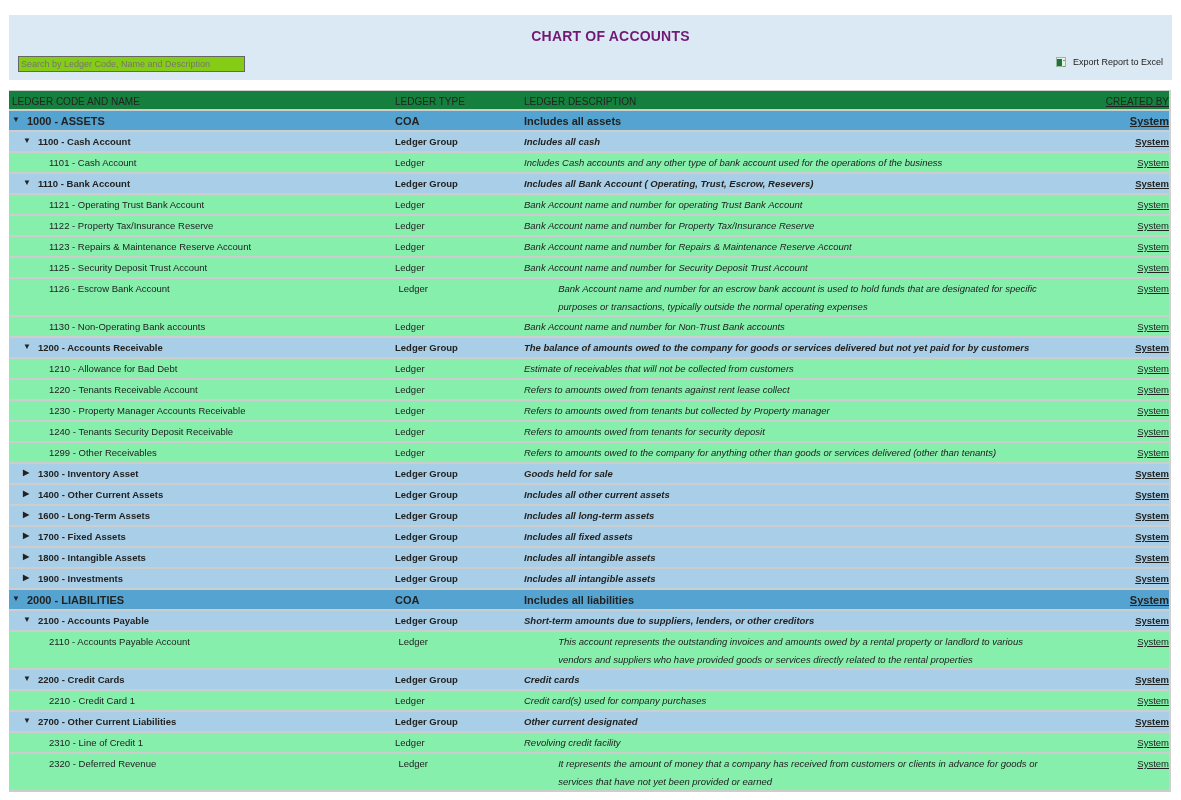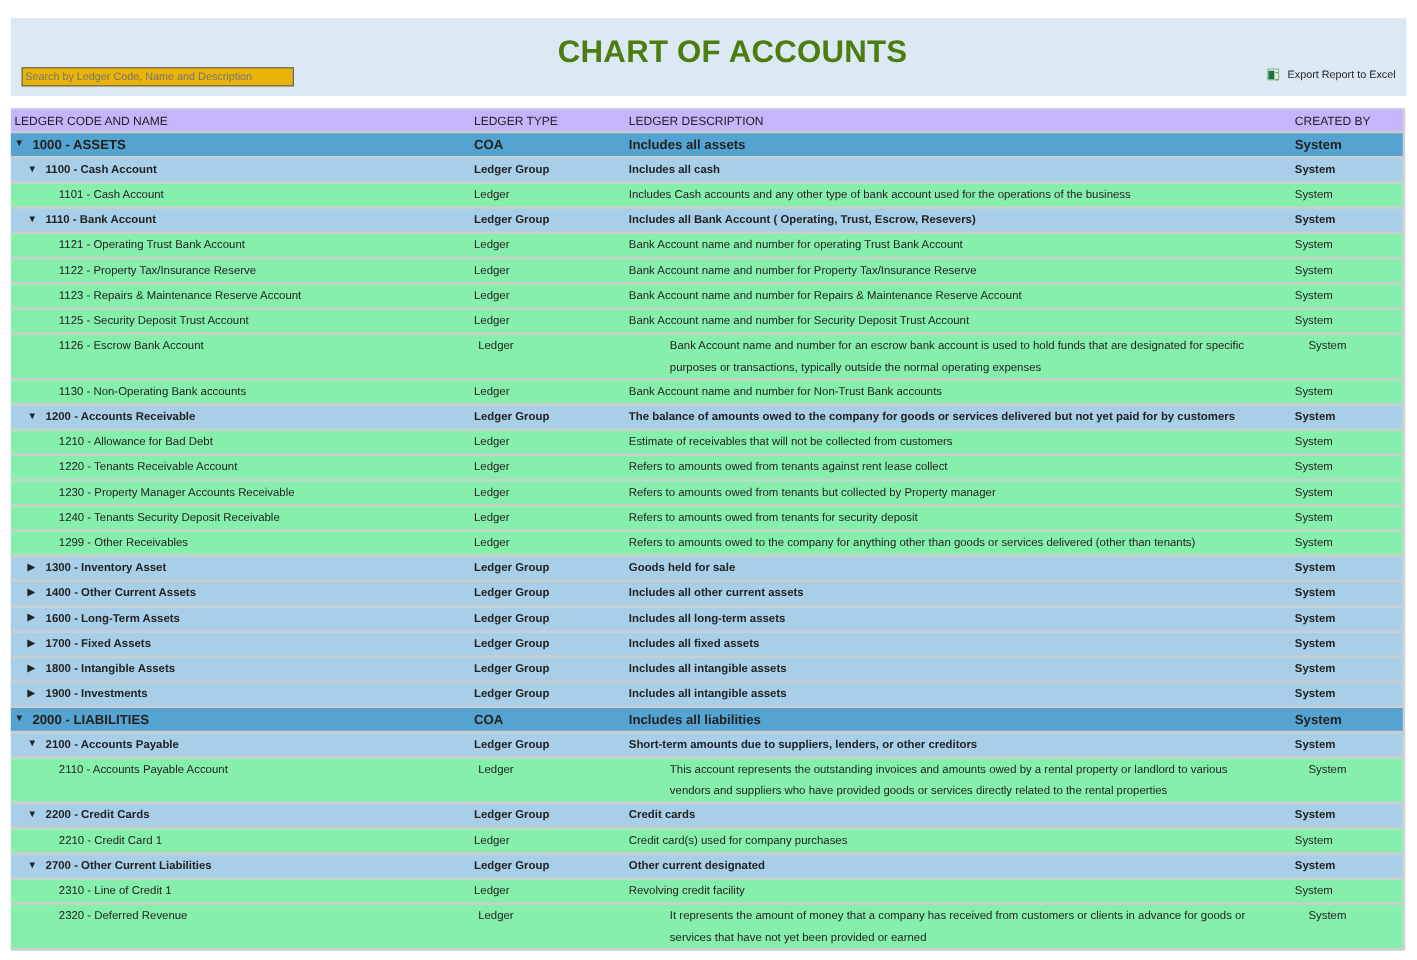--- a/index.html
+++ b/index.html
@@ -3,26 +3,26 @@
 <meta charset="utf-8">
 <style>
   html, body { margin: 0; padding: 0; background: #ffffff; }
   body { width: 1181px; height: 800px; overflow: hidden; font-family: "Liberation Sans", sans-serif; color: #222; }
   .header {
     position: absolute; left: 9px; top: 15px; width: 1163px; height: 65px;
     background: #dbe9f4;
   }
   .title {
     position: absolute; left: 0; right: 0; top: 13px; text-align: center;
-    font-family: "Liberation Sans", sans-serif; font-weight: bold; font-size: 26px;
-    color: #4d7c0f; letter-spacing: 0.2px; margin-left: 40px;
+    font-family: "Liberation Sans", sans-serif; font-weight: bold; font-size: 14px;
+    color: #701a75; letter-spacing: 0.2px; margin-left: 40px;
   }
   .search {
     position: absolute; left: 9px; top: 41px; width: 223px; height: 14px;
-    border: 1px solid #666; background: #eab308; font-size: 9px; color: #444;
+    border: 1px solid #666; background: #84cc16; font-size: 9px; color: #444;
     padding: 0 0 0 2px; font-family: "Liberation Sans", sans-serif; line-height: 14px;
     box-sizing: content-box;
   }
   .export {
     position: absolute; right: 9px; top: 42px; font-size: 9px; color: #222;
     display: flex; align-items: center; gap: 7px; cursor: pointer;
   }
   .xl-icon {
     display: inline-block; width: 10px; height: 10px; position: relative;
     background: #e7f1e6; border: 1px solid #9ab89a; box-sizing: border-box;
@@ -36,37 +36,37 @@
   }
   .table {
     position: absolute; left: 9px; top: 90px; width: 1162px;
     border-right: 2px solid #cfcfcf; border-top: 1px solid #cfcfcf;
     box-sizing: border-box;
   }
   .row {
     display: flex; position: relative; box-sizing: border-box;
     border-bottom: 2px solid #cdcdcd;
   }
-  .row.head { height: 20px; background: #c4b5fd; font-size: 10px; color: #222; }
+  .row.head { height: 20px; background: #15803d; font-size: 10px; color: #222; }
   .row.head .c { padding-top: 5px; }
   .row.coa { background: #55a3d1; height: 21px; font-weight: bold; font-size: 11px; }
   .row.grp { background: #a9cfe8; height: 21px; font-weight: bold; font-size: 9.5px; }
   .row.led { background: #86efac; height: 21px; font-size: 9.5px; }
   .row.led.tall { height: 38px; gap: 47px; }
   .row.grp .c, .row.led .c { padding-top: 4px; }
   .row.coa .c { padding-top: 4px; }
   .c { box-sizing: border-box; white-space: nowrap; overflow: visible; }
   .c1 { width: 386px; padding-left: 3px; display: flex; }
   .c2 { width: 129px; }
   .c3 { width: 555px; white-space: normal; line-height: 17.5px; margin-top: -4px; }
-  .c4 { width: 90px; text-align: left; }
+  .c4 { width: 90px; text-align: right; text-decoration: underline; }
   .row.head .c3 { margin-top: 0; line-height: normal; }
   .row.coa .c3, .row.grp .c3, .row.led .c3 { margin-top: -4px; }
   .row.coa .c3 { line-height: 21px; margin-top: -4px; }
-  .row.grp .c3, .row.led .c3 { line-height: 19px; }
+  .row.grp .c3, .row.led .c3 { line-height: 19px; font-style: italic; }
   .row.led.tall .c3 { line-height: 17.5px; margin-top: -3px; }
   .tri { display: inline-block; width: 9px; font-size: 8px; margin-right: 6px; cursor: pointer; }
   .row.coa .tri { margin-left: 0; }
   .row.grp .tri { margin-left: 11px; }
   .indent-led { padding-left: 40px; }
   .row.coa .c1 { font-size: 11px; }
 </style>
 </head>
 <body>
 

